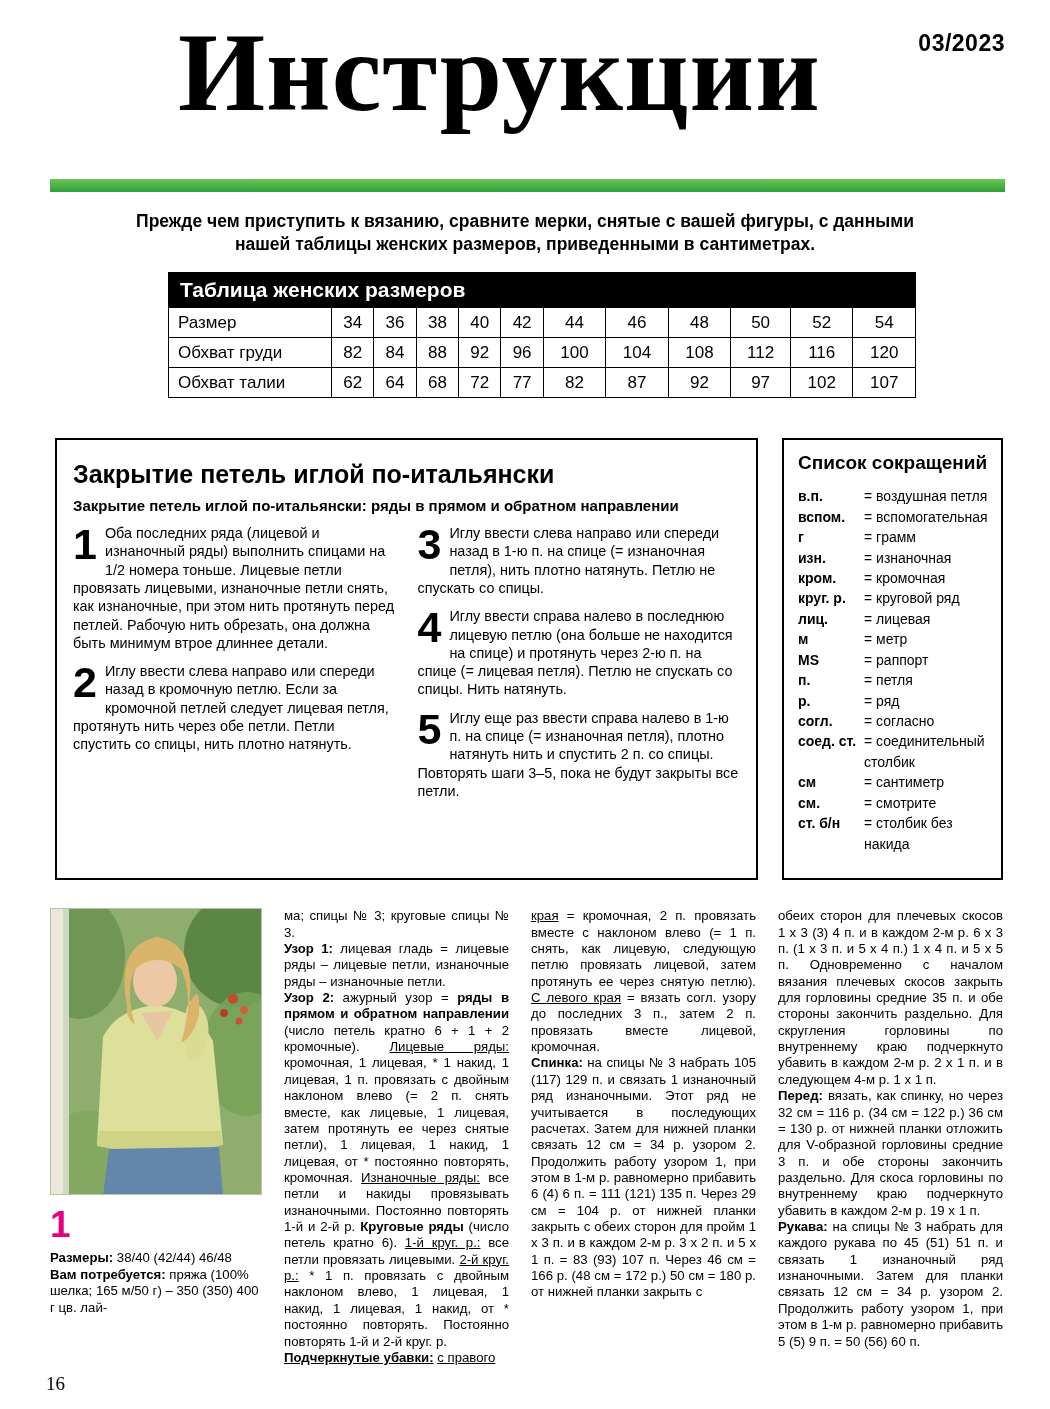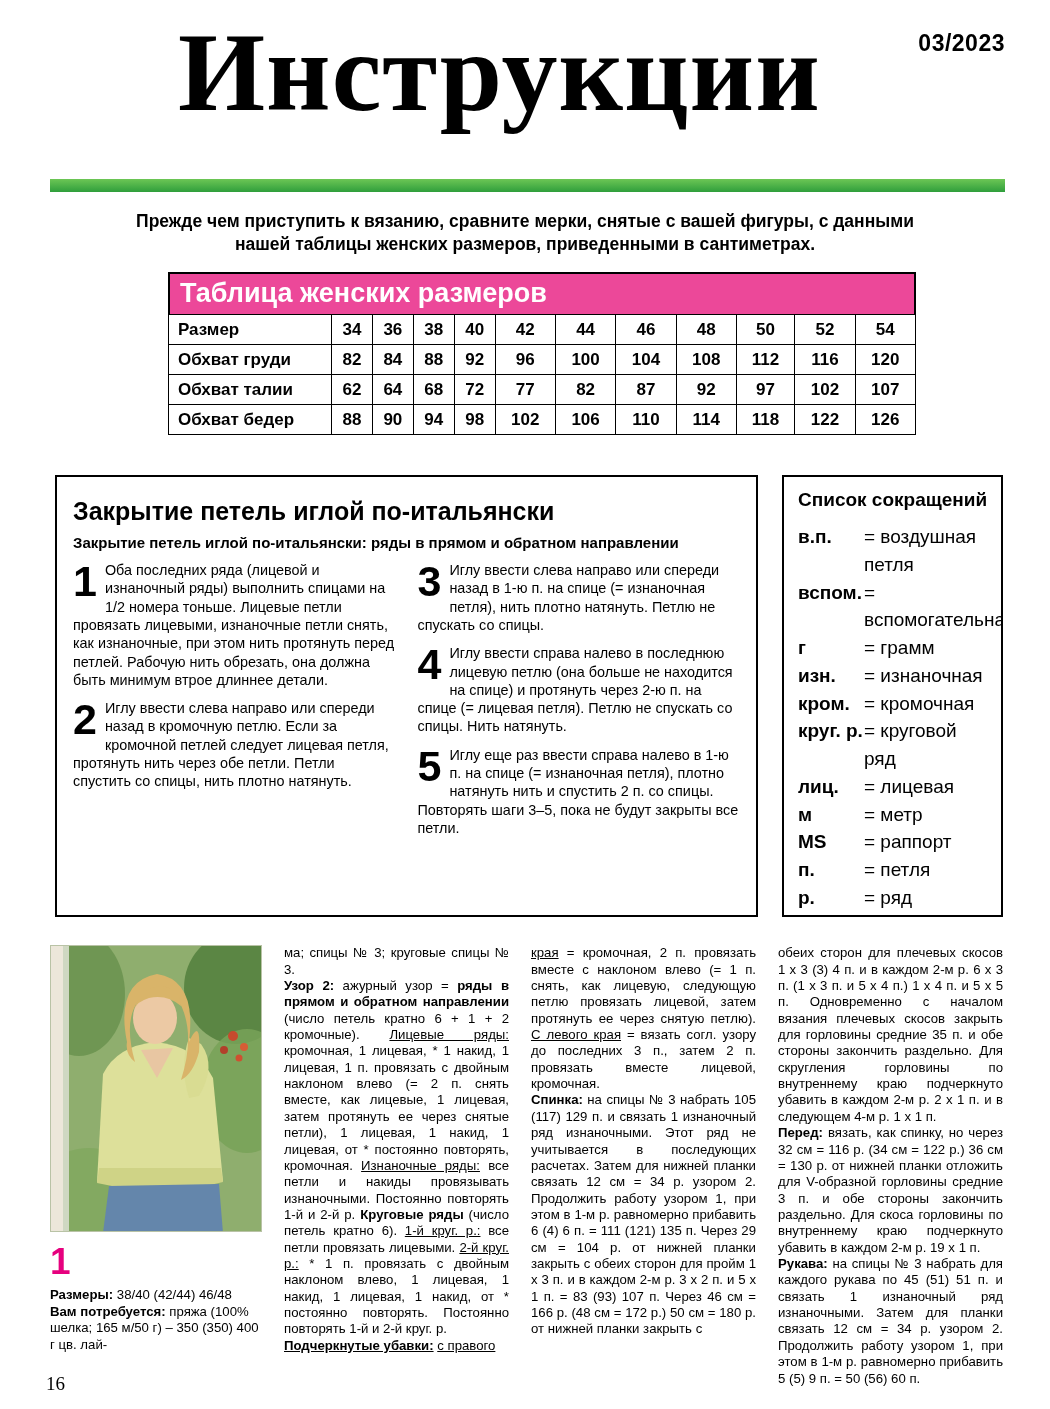--- a/index.html
+++ b/index.html
@@ -10,40 +10,40 @@
   .masthead { position:relative; height:196px; }
   .issue { position:absolute; top:30px; right:45px; font-size:23px; font-weight:800; letter-spacing:0.5px; }
   .big-title { position:absolute; left:178px; top:14px; font-family:"Liberation Serif", serif; font-weight:bold; font-size:112px; line-height:1.05; letter-spacing:1px; }
   .green-bar { position:absolute; left:50px; right:45px; top:179px; height:13px; background:linear-gradient(to bottom,#6cc655,#2f9e3c); }
 
   
   .intro { width:830px; margin:14px auto 0 auto; text-align:center; font-weight:bold; font-size:17.5px; line-height:1.32; }
 
   
   .size-table-wrap { width:748px; margin:16px 0 0 168px; }
-  .size-table-title { background:#ec4899; color:#fff; font-weight:bold; font-size:27px; padding:4px 16px 5px 10px; border:2px solid #000; border-bottom:none; }
+  .size-table-title { background:#000000; color:#fff; font-weight:bold; font-size:21px; padding:4px 16px 5px 10px; border:2px solid #000; border-bottom:none; }
   table.size-table { width:100%; border-collapse:collapse; }
-  table.size-table td { border:1.5px solid #000; font-weight:bold; font-size:17px; text-align:center; height:30px; }
+  table.size-table td { border:1.5px solid #000; font-weight:normal; font-size:17px; text-align:center; height:30px; }
   table.size-table td.rowlabel { width:163px; text-align:left; padding-left:9px; }
 
   
   .mid { display:flex; gap:24px; margin:40px 45px 0 55px; }
   .tech-box { width:703px; height:442px; border:2px solid #000; padding:20px 16px 10px 16px; overflow:hidden; }
   .tech-title { font-size:25px; font-weight:bold; margin-bottom:8px; }
   .tech-lead { font-weight:bold; font-size:18px; line-height:1.27; margin-bottom:9px; }
   .tech-sub { font-weight:bold; font-size:15px; margin-bottom:10px; }
   .steps-cols { display:flex; gap:22px; }
   .steps-col { flex:1; }
   .step { margin-bottom:10px; font-size:14.4px; line-height:1.27; }
   .step::after { content:""; display:block; clear:both; }
   .step-num { float:left; font-size:43px; font-weight:bold; line-height:0.85; margin:2px 8px 2px 0; }
 
   .abbr-box { width:221px; height:442px; border:2px solid #000; padding:12px 12px 16px 14px; overflow:hidden; }
   .abbr-title { font-size:19px; font-weight:bold; margin-bottom:12px; }
-  .abbr-row { display:flex; font-size:19px; line-height:1.46; }
+  .abbr-row { display:flex; font-size:14px; line-height:1.46;justify-content:flex-end; }
   .abbr-term { width:66px; flex-shrink:0; font-weight:bold; }
   .abbr-meaning { flex:1; }
 
   
   .pattern { display:flex; gap:22px; margin:28px 45px 0 50px; }
   .photo-col { width:212px; flex-shrink:0; }
   .photo { width:212px; height:287px; border:1px solid #b9c3a6; overflow:hidden; }
   .caption { display:flex; gap:9px; margin-top:13px; align-items:flex-start; }
   .pat-num { color:#e6007e; font-size:37px; font-weight:bold; line-height:0.9; }
   .pat-title { font-weight:bold; font-size:17px; line-height:1.15; padding-top:1px; }
@@ -109,34 +109,20 @@
             <td>68</td>
             <td>72</td>
             <td>77</td>
             <td>82</td>
             <td>87</td>
             <td>92</td>
             <td>97</td>
             <td>102</td>
             <td>107</td>
           </tr>
-          <tr>
-            <td class="rowlabel">Обхват бедер</td>
-            <td>88</td>
-            <td>90</td>
-            <td>94</td>
-            <td>98</td>
-            <td>102</td>
-            <td>106</td>
-            <td>110</td>
-            <td>114</td>
-            <td>118</td>
-            <td>122</td>
-            <td>126</td>
-          </tr>
         </tbody>
     </table>
   </section>
 
   <section class="mid">
     <div class="tech-box">
       <h2 class="tech-title">Закрытие петель иглой по-итальянски</h2>
       <h3 class="tech-sub">Закрытие петель иглой по-итальянски: ряды в прямом и обратном направлении</h3>
       <div class="steps-cols">
         <div class="steps-col">
@@ -249,20 +235,21 @@
       <div class="caption">
         <span class="pat-num">1</span>
       </div>
       <div class="pat-intro">
           <div class="para"><span class="seg-b">Размеры:</span><span class=""> 38/40 (42/44) 46/48</span></div>
           <div class="para"><span class="seg-b">Вам потребуется:</span><span class=""> пряжа (100% шелка; 165 м/50 г) – 350 (350) 400 г цв. лай-</span></div>
         </div>
     </div>
     <div class="text-col">
         <div class="para"><span class="">ма; спицы № 3; круговые спицы № 3.</span></div>
+        <div class="para"><span class="seg-b">Узор 1:</span><span class=""> лицевая гладь = лицевые ряды – лицевые петли, изнаночные ряды – изнаночные петли.</span></div>
         <div class="para"><span class="seg-b">Узор 2:</span><span class=""> ажурный узор = </span><span class="seg-b">ряды в прямом и обратном направлении</span><span class=""> (число петель кратно 6 + 1 + 2 кромочные). </span><span class="seg-u">Лицевые ряды:</span><span class=""> кромочная, 1 лицевая, * 1 накид, 1 лицевая, 1 п. провязать с двойным наклоном влево (= 2 п. снять вместе, как лицевые, 1 лицевая, затем протянуть ее через снятые петли), 1 лицевая, 1 накид, 1 лицевая, от * постоянно повторять, кромочная. </span><span class="seg-u">Изнаночные ряды:</span><span class=""> все петли и накиды провязывать изнаночными. Постоянно повторять 1-й и 2-й р. </span><span class="seg-b">Круговые ряды</span><span class=""> (число петель кратно 6). </span><span class="seg-u">1-й круг. р.:</span><span class=""> все петли провязать лицевыми. </span><span class="seg-u">2-й круг. р.:</span><span class=""> * 1 п. провязать с двойным наклоном влево, 1 лицевая, 1 накид, 1 лицевая, 1 накид, от * постоянно повторять. Постоянно повторять 1-й и 2-й круг. р.</span></div>
         <div class="para"><span class="seg-bu">Подчеркнутые убавки:</span><span class=""> </span><span class="seg-u">с правого</span></div>
       </div>
     <div class="text-col">
         <div class="para"><span class="seg-u">края</span><span class=""> = кромочная, 2 п. провязать вместе с наклоном влево (= 1 п. снять, как лицевую, следующую петлю провязать лицевой, затем протянуть ее через снятую петлю). </span><span class="seg-u">С левого края</span><span class=""> = вязать согл. узору до последних 3 п., затем 2 п. провязать вместе лицевой, кромочная.</span></div>
         <div class="para"><span class="seg-b">Спинка:</span><span class=""> на спицы № 3 набрать 105 (117) 129 п. и связать 1 изнаночный ряд изнаночными. Этот ряд не учитывается в последующих расчетах. Затем для нижней планки связать 12 см = 34 р. узором 2. Продолжить работу узором 1, при этом в 1-м р. равномерно прибавить 6 (4) 6 п. = 111 (121) 135 п. Через 29 см = 104 р. от нижней планки закрыть с обеих сторон для пройм 1 х 3 п. и в каждом 2-м р. 3 х 2 п. и 5 х 1 п. = 83 (93) 107 п. Через 46 см = 166 р. (48 см = 172 р.) 50 см = 180 р. от нижней планки закрыть с</span></div>
       </div>
     <div class="text-col">
         <div class="para"><span class="">обеих сторон для плечевых скосов 1 х 3 (3) 4 п. и в каждом 2-м р. 6 х 3 п. (1 х 3 п. и 5 х 4 п.) 1 х 4 п. и 5 х 5 п. Одновременно с началом вязания плечевых скосов закрыть для горловины средние 35 п. и обе стороны закончить раздельно. Для скругления горловины по внутреннему краю подчеркнуто убавить в каждом 2-м р. 2 х 1 п. и в следующем 4-м р. 1 х 1 п.</span></div>
         <div class="para"><span class="seg-b">Перед:</span><span class=""> вязать, как спинку, но через 32 см = 116 р. (34 см = 122 р.) 36 см = 130 р. от нижней планки отложить для V-образной горловины средние 3 п. и обе стороны закончить раздельно. Для скоса горловины по внутреннему краю подчеркнуто убавить в каждом 2-м р. 19 х 1 п.</span></div>

